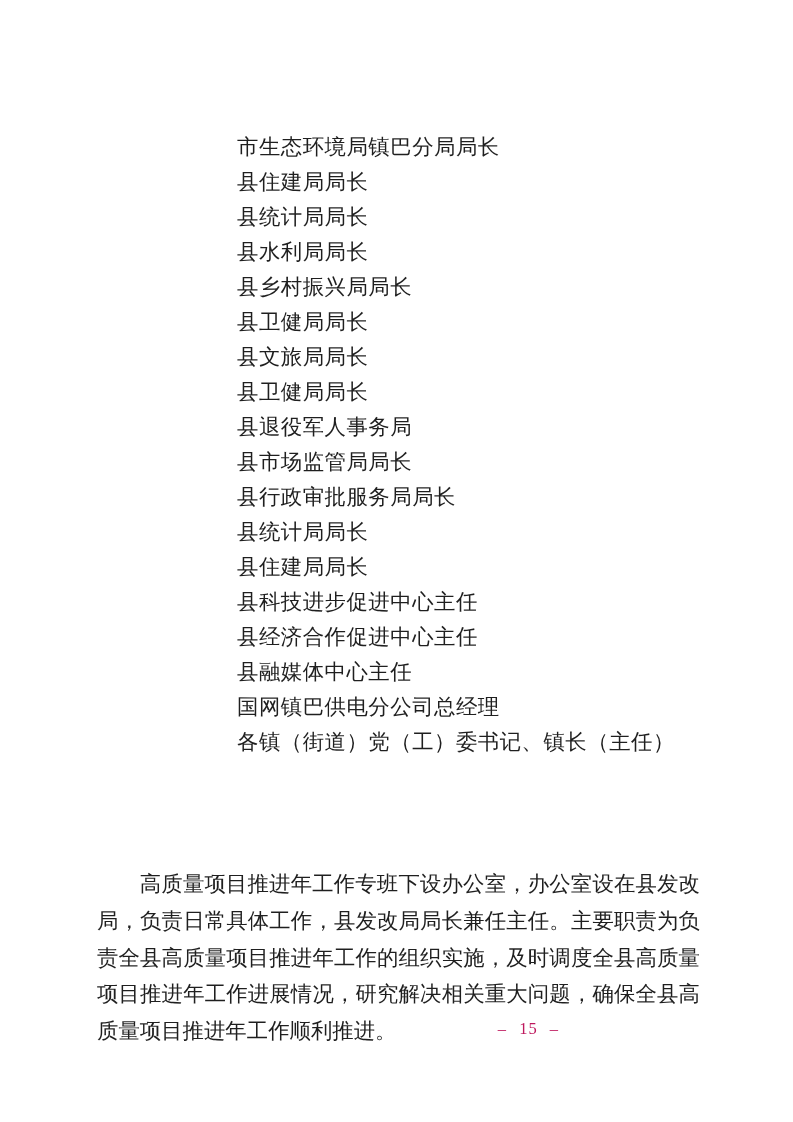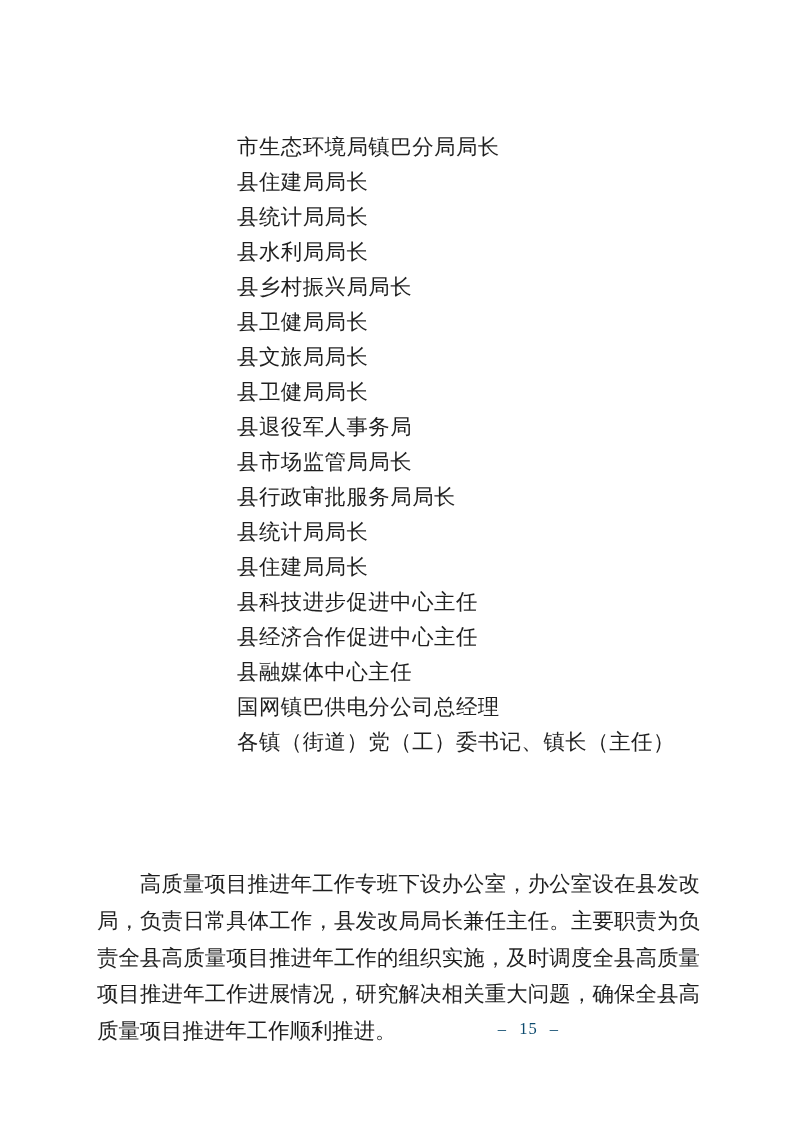--- a/index.html
+++ b/index.html
@@ -46,21 +46,21 @@
     text-justify: inter-ideograph;
     margin-top: 36px;
   }
   .page-number {
     position: absolute;
     top: 1019px;
     right: 93px;
     font-size: 16.5px;
     letter-spacing: 1px;
     word-spacing: 7px;
-    color: #0c4a6e;
+    color: #be185d;
   }
 </style>
 </head>
 <body>
 
 <div class="page">
 
   <div class="member-list">
 
       <div class="member-line">市生态环境局镇巴分局局长</div>

